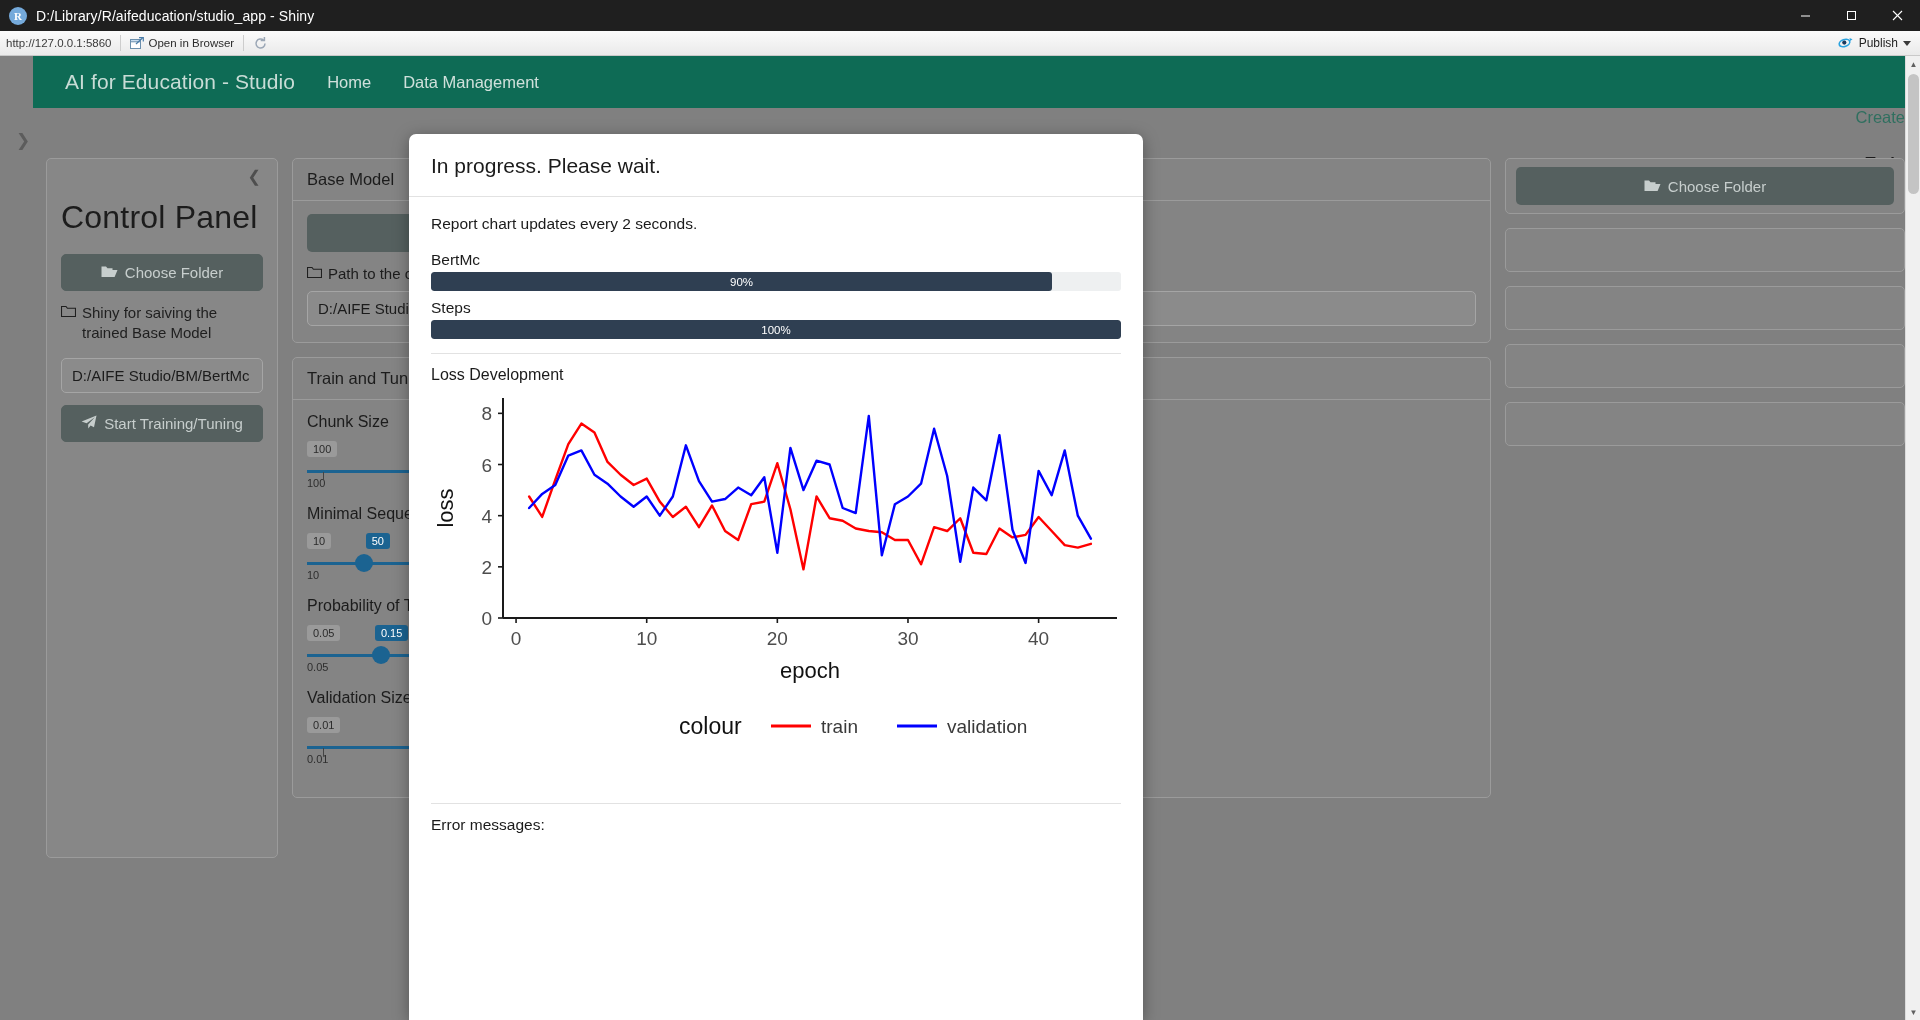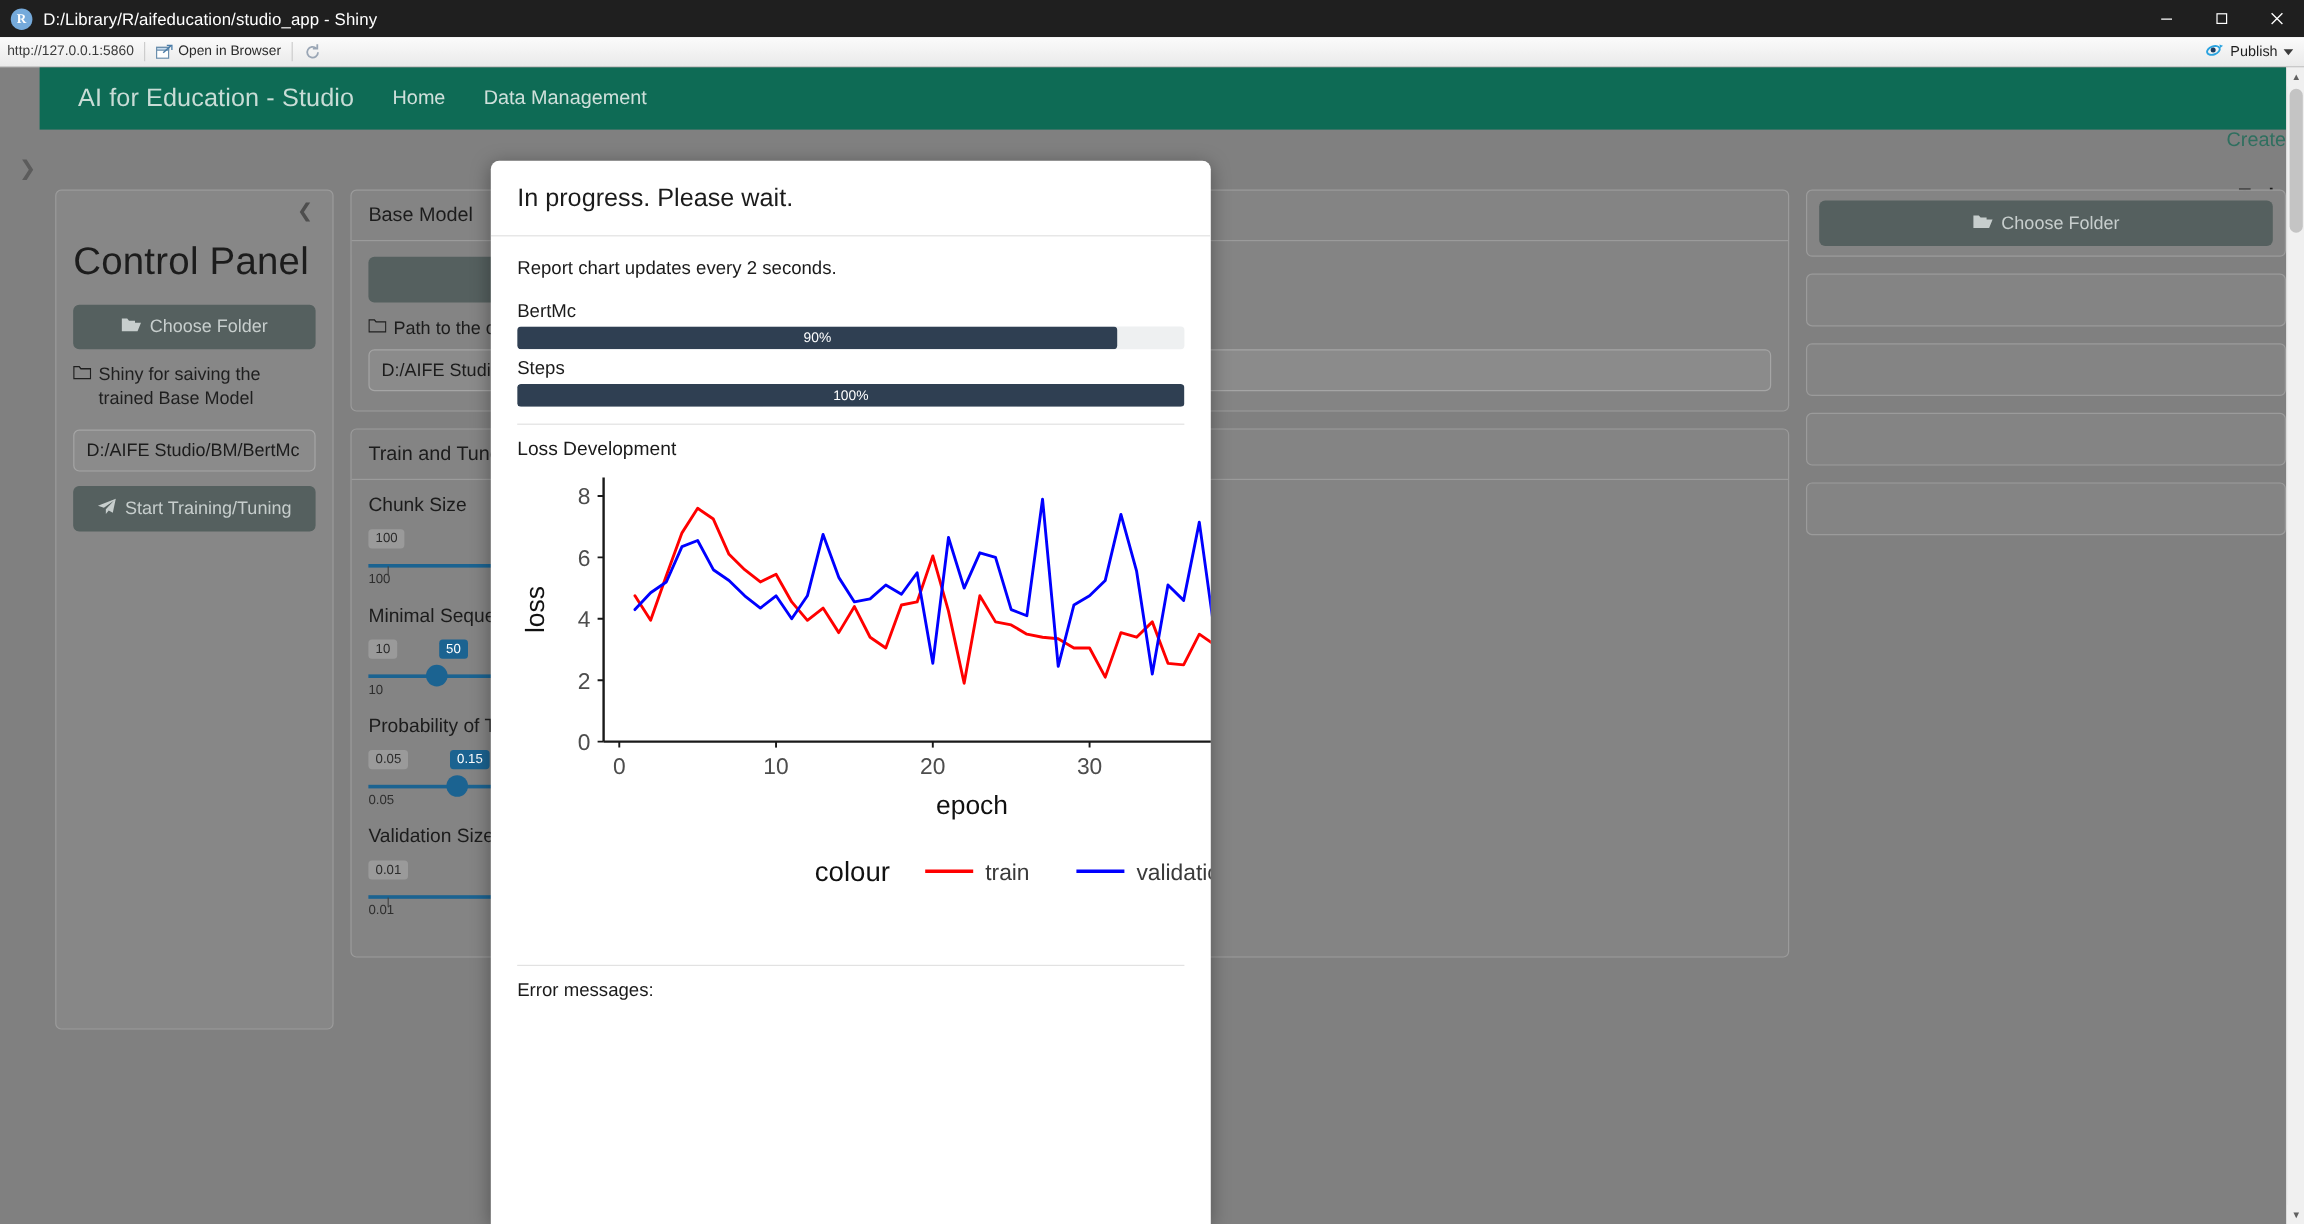--- a/index.html
+++ b/index.html
@@ -228,21 +228,21 @@
   .rc-btn {
     background: #55605f; border-radius: 5px; color: #c7cecd;
     font-size: 15px; height: 38px;
     display: flex; align-items: center; justify-content: center; gap: 7px;
   }
 
   
   .modal {
     position: absolute;
     left: 409px; top: 78px;
-    width: 600px; height: 886px;
+    width: 734px; height: 886px;
     background: #ffffff;
     border-radius: 7px 7px 0 0;
     box-shadow: 0 3px 16px rgba(0,0,0,.35);
     overflow: hidden;
   }
   .modal-head {
     padding: 20px 22px 18px 22px;
     border-bottom: 1px solid #e2e2e2;
   }
   .modal-title { font-size: 21px; color: #1b1b1b; font-weight: normal; }

